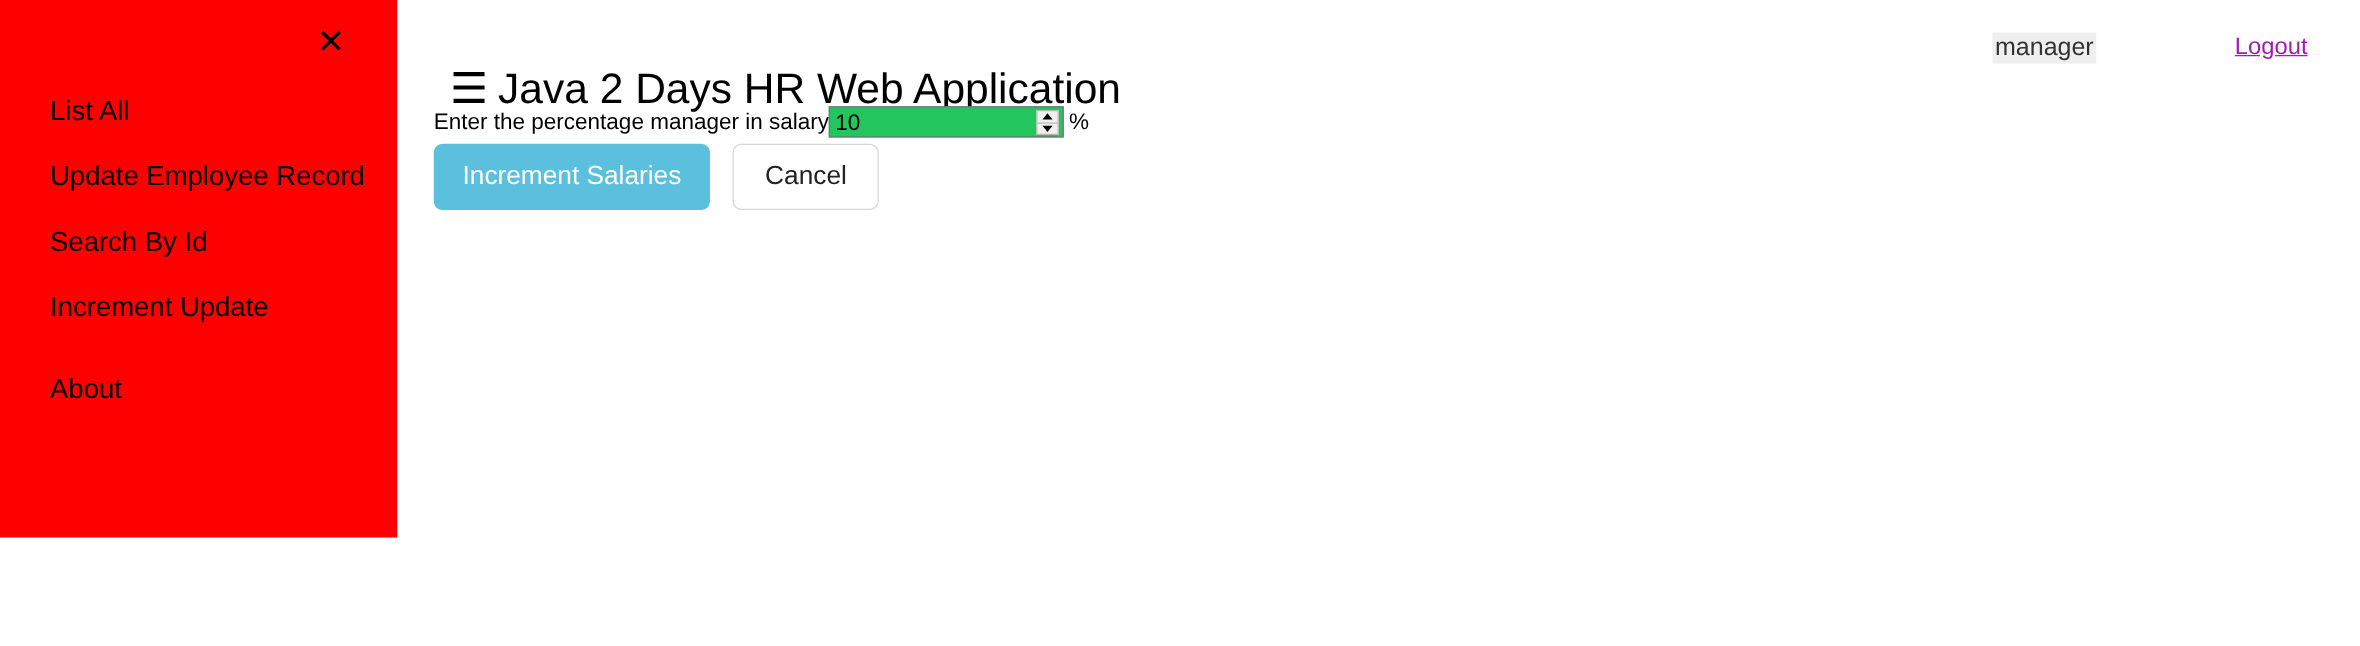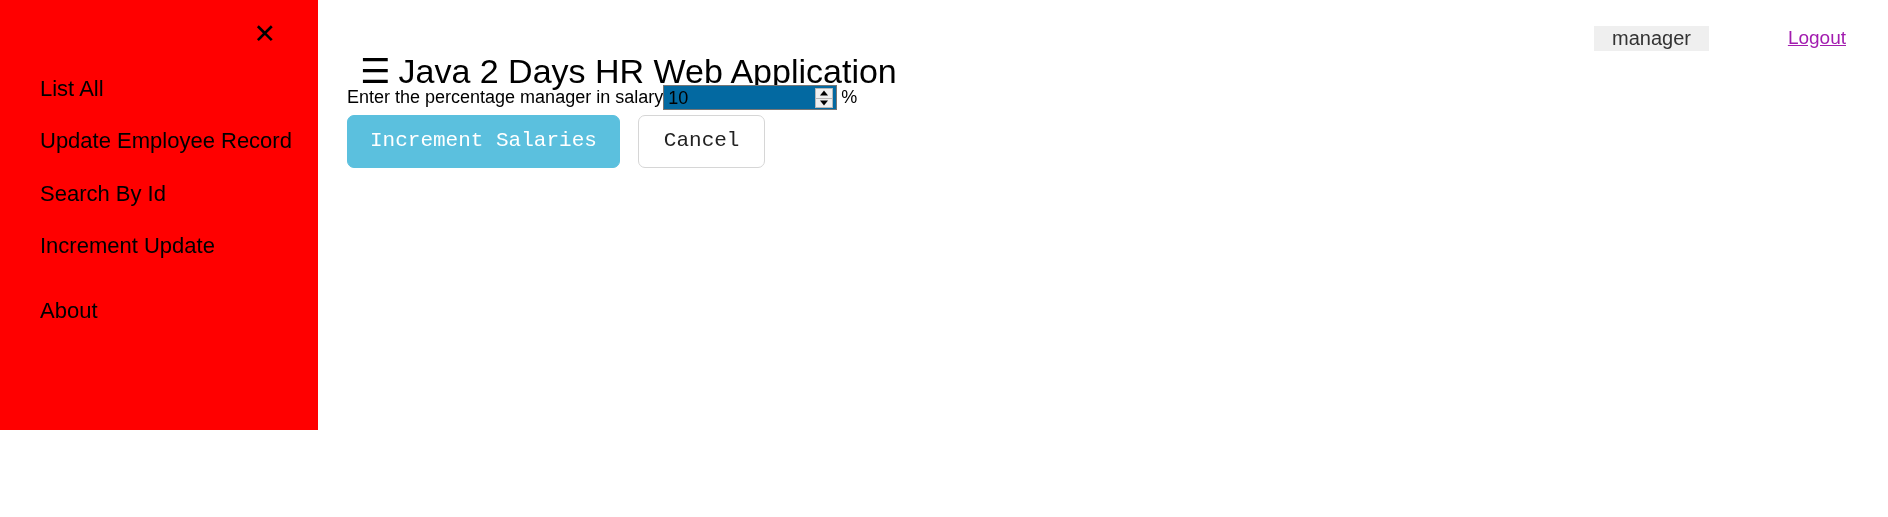--- a/index.html
+++ b/index.html
@@ -72,21 +72,21 @@
     width: 340px;
     height: 34px;
   }
   #username-badge {
     position: absolute;
     left: 46px;
     top: 4px;
     font-size: 20px;
     color: #333333;
     background: #efefef;
-    padding: 1px 18px;
+    padding: 1px 2px;
     white-space: nowrap;
   }
   #logout-link {
     position: absolute;
     right: 42px;
     top: 5px;
     font-size: 19px;
     color: #a21caf;
     text-decoration: underline;
     cursor: pointer;
@@ -118,24 +118,24 @@
     align-items: center;
     white-space: nowrap;
   }
   #pct-label {
     font-size: 18px;
     color: #000000;
   }
   .number-field {
     position: relative;
     display: inline-block;
-    width: 174px;
+    width: 188px;
     height: 25px;
     border: 1px solid #767676;
-    background: #0369a1;
+    background: #22c55e;
     box-sizing: border-box;
     vertical-align: middle;
   }
   .number-field .value {
     position: absolute;
     left: 4px;
     top: 2px;
     font-size: 18px;
     color: #000000;
     line-height: 20px;
@@ -180,21 +180,21 @@
   
   #button-row {
     position: absolute;
     left: 29px;
     top: 115px;
     display: flex;
     align-items: flex-start;
     gap: 18px;
   }
   .btn {
-    font-family: Liberation Mono, monospace;
+    font-family: Liberation Sans, sans-serif;
     font-size: 21px;
     line-height: 1;
     border-radius: 7px;
     cursor: pointer;
     box-sizing: border-box;
   }
   #submit-button {
     background: #5bc0de;
     border: 1px solid #5bc0de;
     color: #ffffff;

